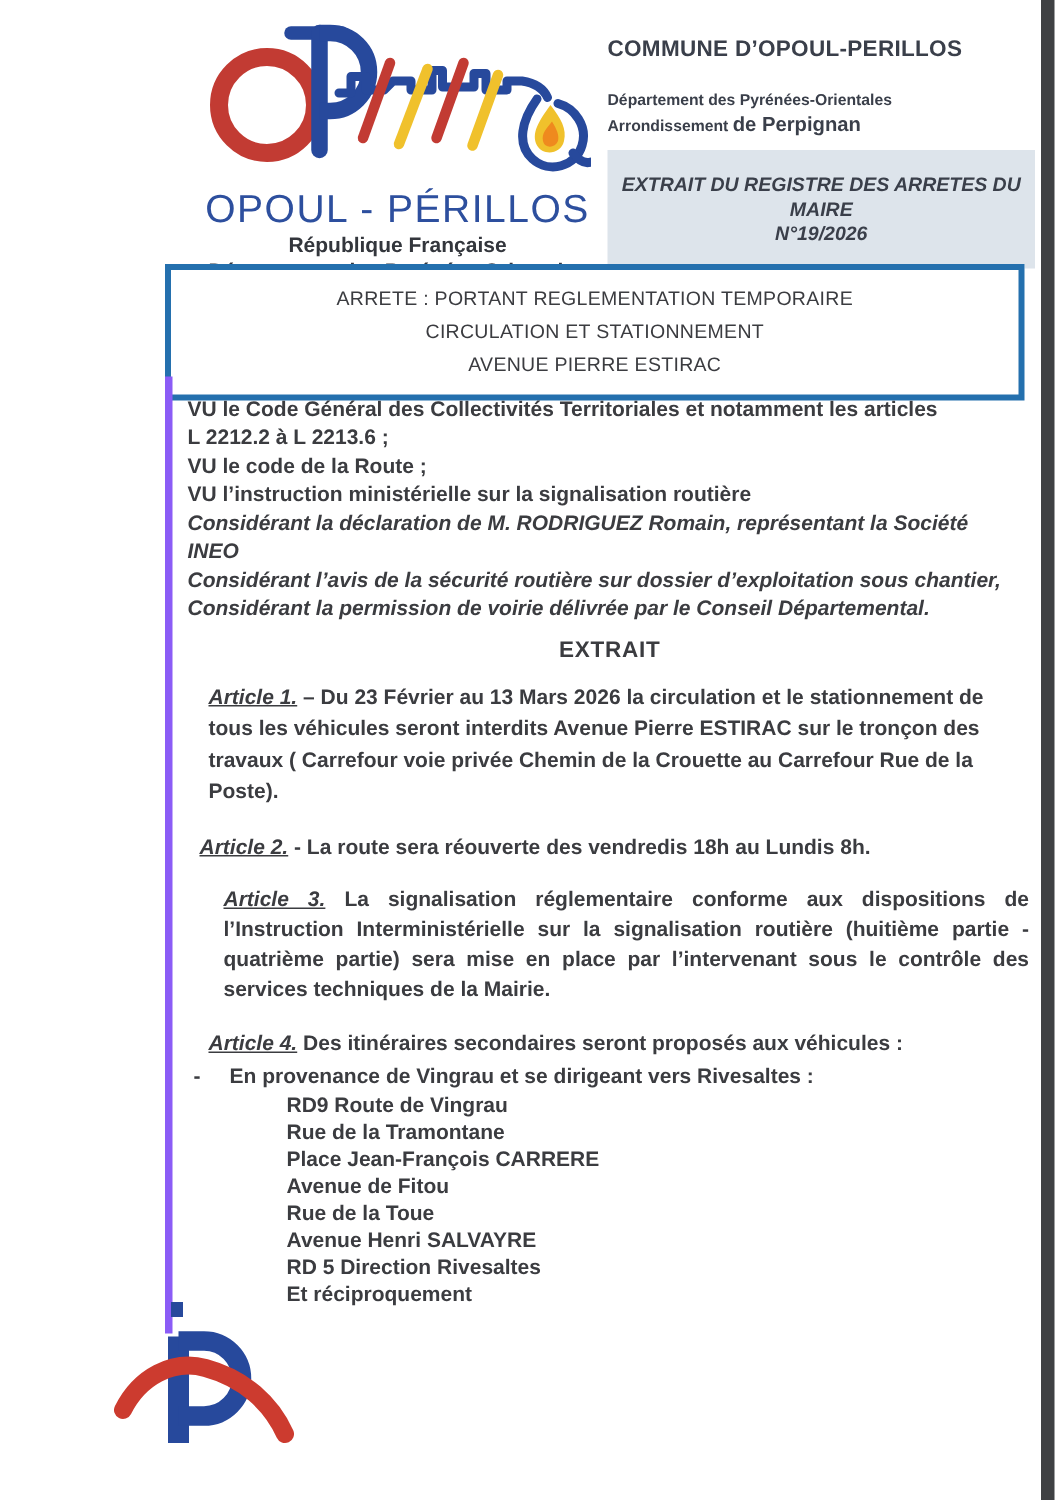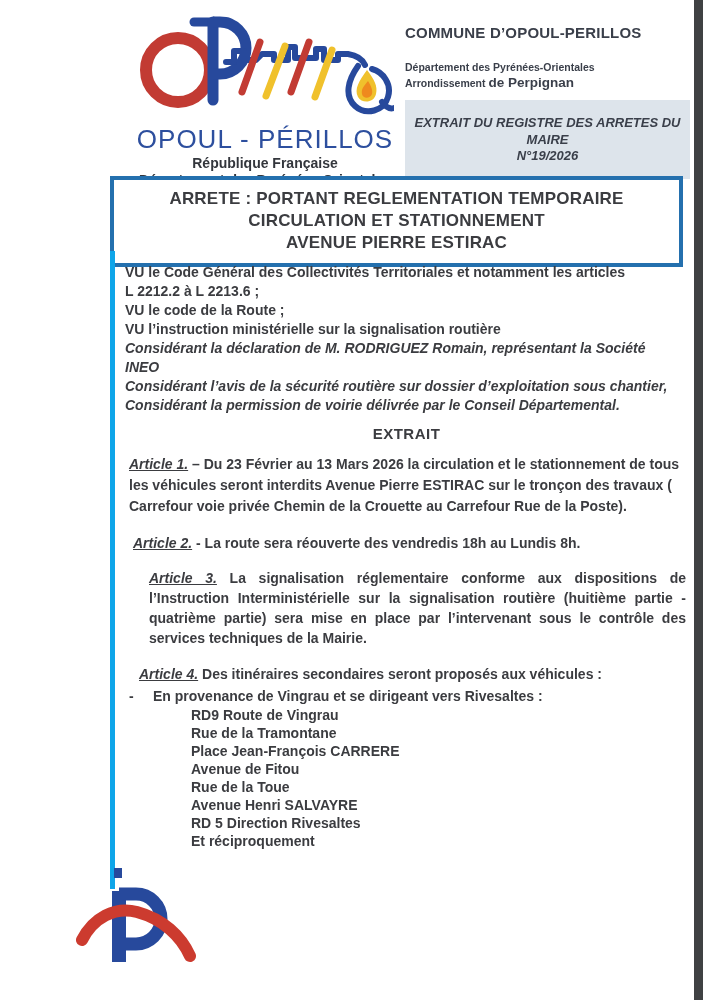--- a/index.html
+++ b/index.html
@@ -28,35 +28,35 @@
     margin-top:10px;background:#dde4eb;padding:15px 8px 14px;
     text-align:center;font-style:italic;font-weight:700;font-size:13px;
     line-height:16.5px;color:#3a3f4a;
   }
 
   
   .title-box{
     left:110px;top:176px;width:557px;border:4px solid #2470ae;
     padding:8px 4px 9px;text-align:center;background:#fff;
   }
-  .title-box div{font-size:17px;font-weight:700;line-height:22px;color:#3b3c40;letter-spacing:.2px;}
+  .title-box div{font-size:13px;font-weight:400;line-height:22px;color:#3b3c40;letter-spacing:.2px;}
 
   
   .body-box{
     left:110px;top:251px;width:563px;height:626px;
-    border-left:5px solid #0ea5e9;padding:12px 6px 0 10px;
+    border-left:5px solid #8b5cf6;padding:12px 6px 0 10px;
   }
   .vu-line{font-size:14px;font-weight:700;line-height:19px;}
   .considerant{font-style:italic;}
   .arrete-head{
     text-align:center;font-size:15px;font-weight:700;letter-spacing:.5px;
     margin:10px 0 12px;
   }
   .article{font-size:14px;font-weight:700;line-height:21px;margin-top:16px;}
-  .article.first{margin-top:0;margin-left:4px;}
+  .article.first{margin-top:0;margin-left:14px;}
   .article.a2{margin-left:8px;}
   .article.a3{margin-left:24px;margin-right:2px;text-align:justify;line-height:20px;margin-top:14px;}
   .article.a4{margin-left:14px;margin-top:16px;}
   .art-label{font-style:italic;text-decoration:underline;}
   .dash-line{display:flex;font-size:14px;font-weight:700;line-height:19px;margin-top:2px;}
   .dash-line .dash{width:24px;padding-left:4px;}
   .routes{padding-left:66px;margin-top:0;}
   .route-item{font-size:14px;font-weight:700;line-height:18px;}
 
   

